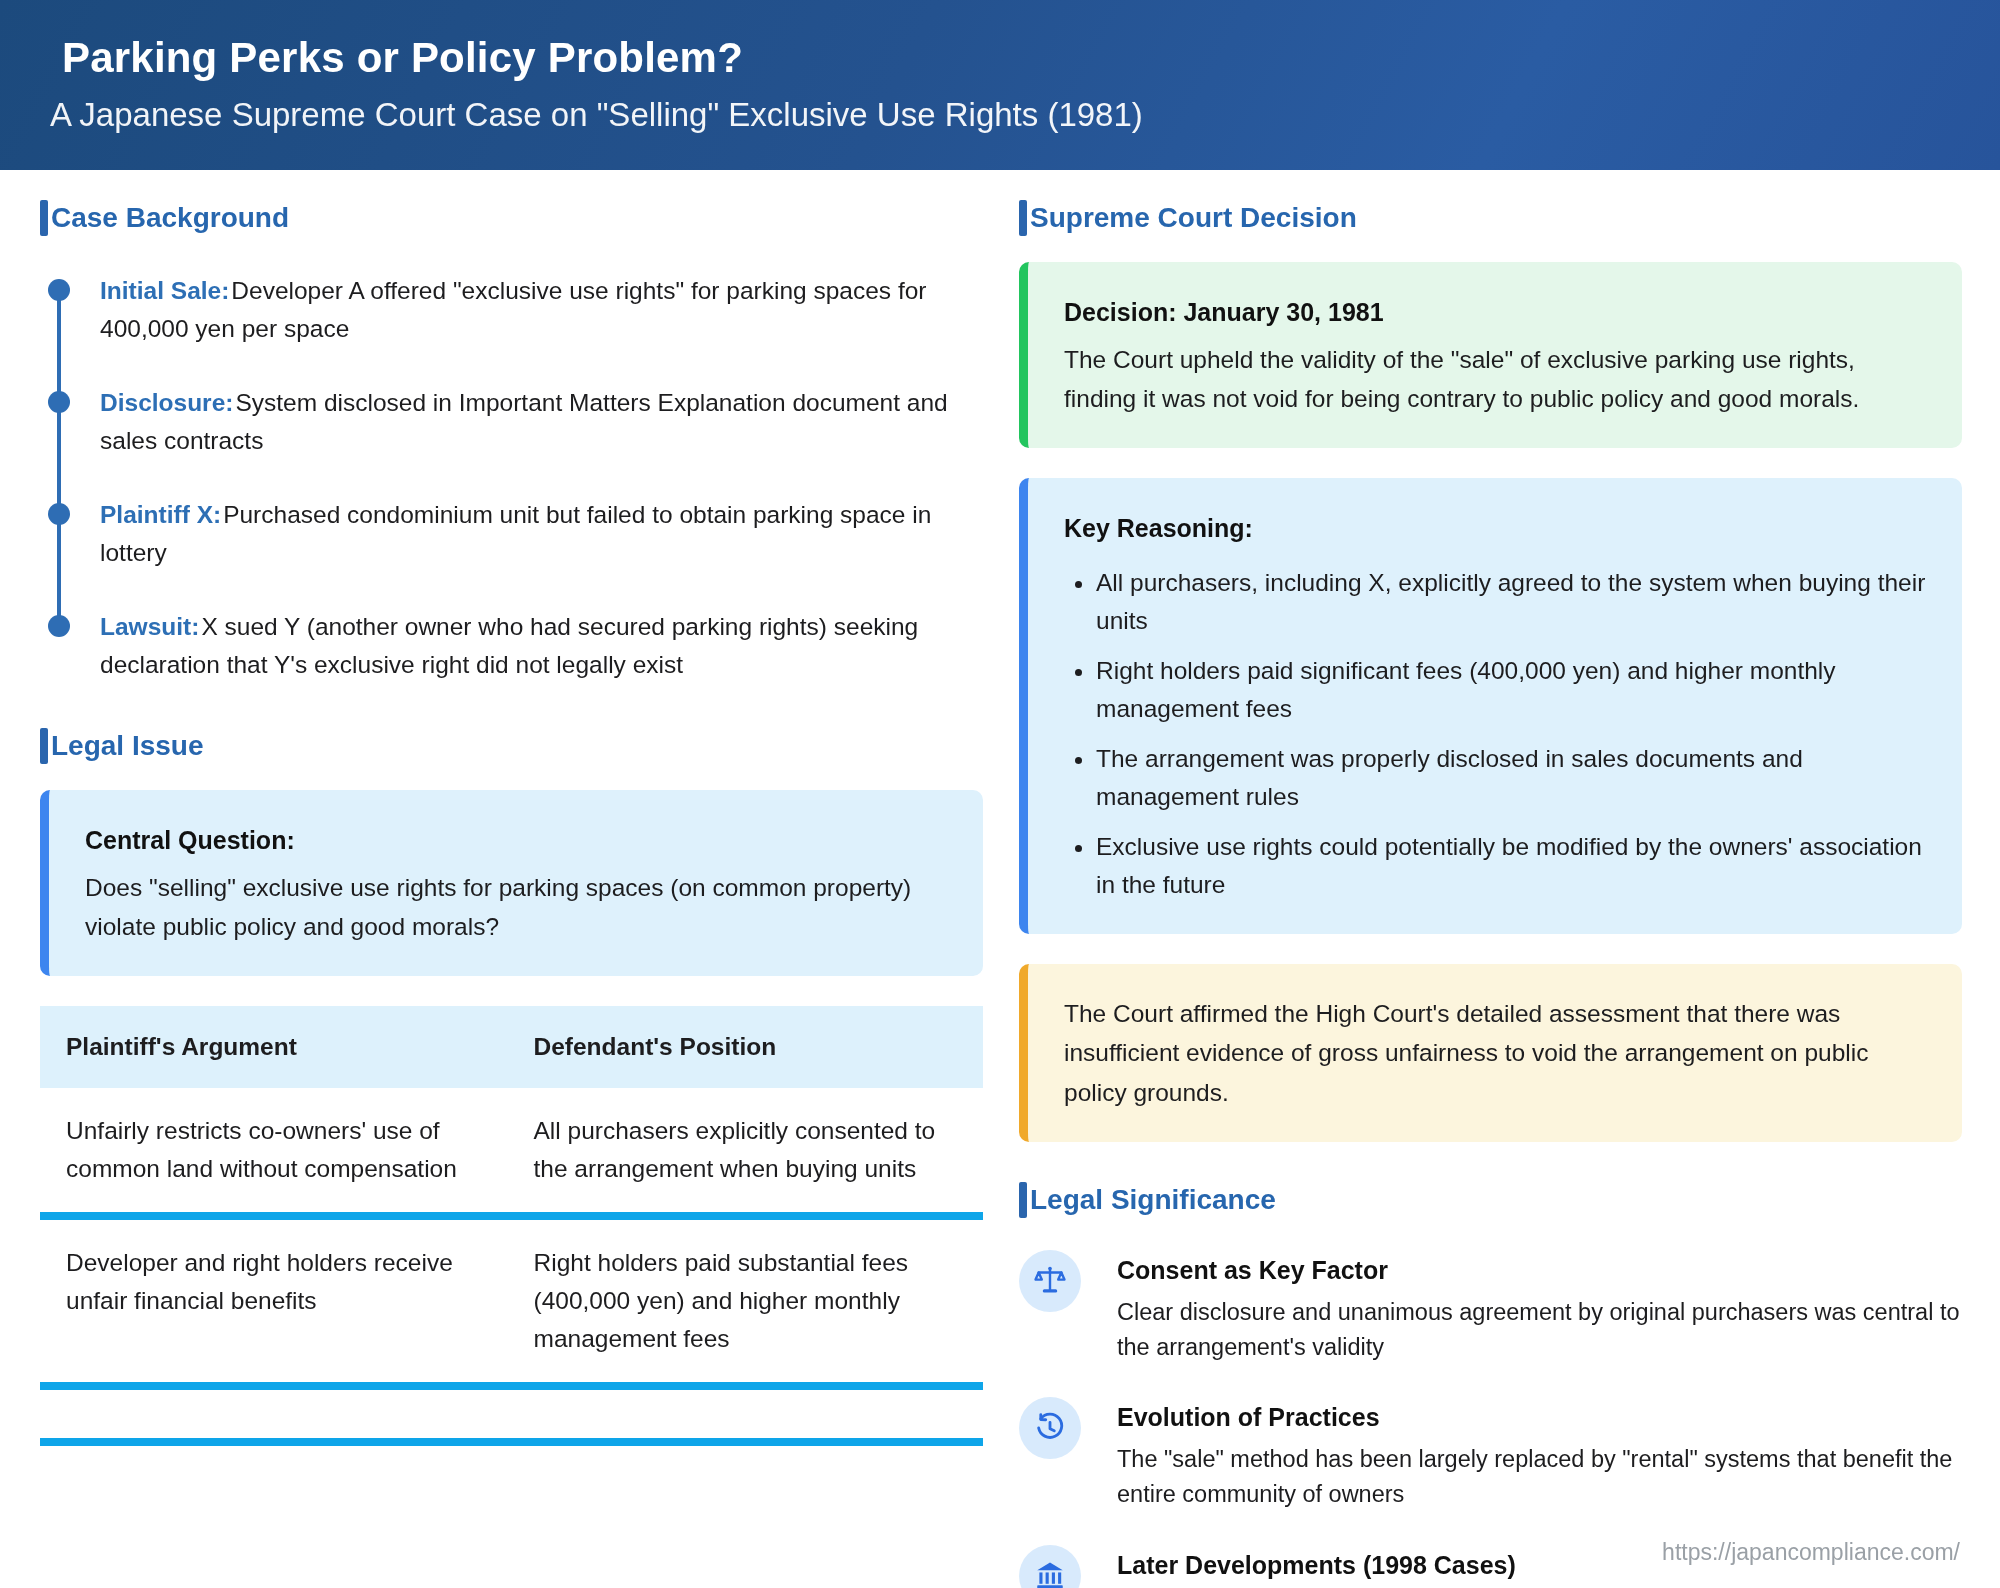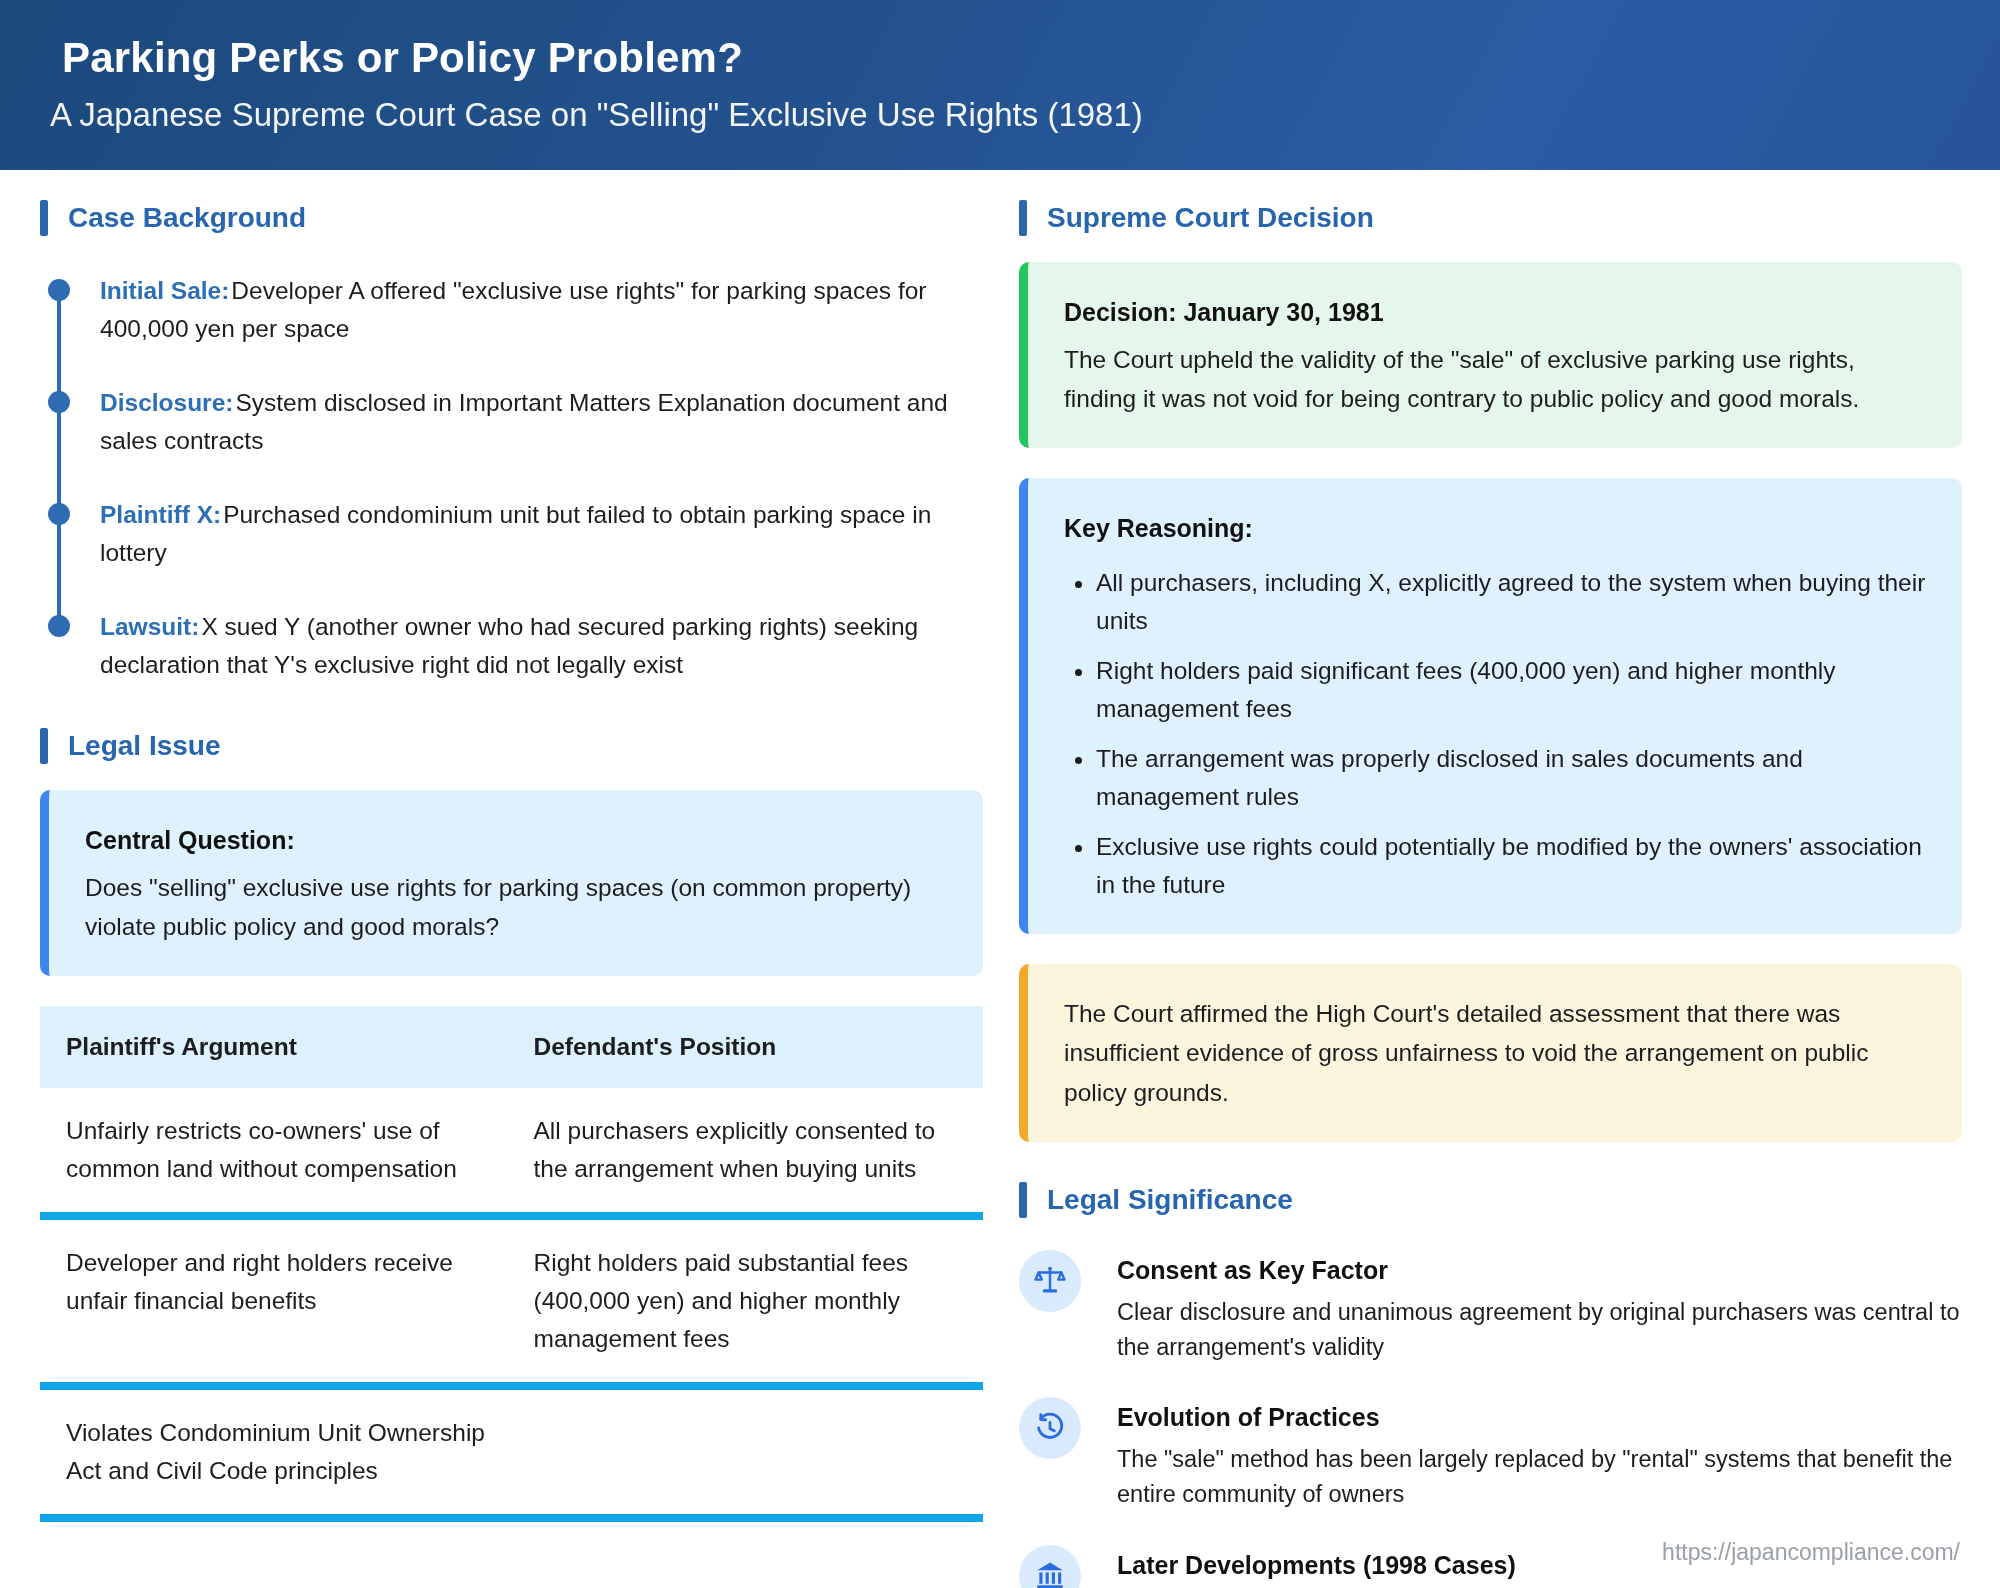--- a/index.html
+++ b/index.html
@@ -41,21 +41,21 @@
     display: flex;
     gap: 36px;
     padding: 30px 38px 0 40px;
   }
   .col { flex: 1; min-width: 0; }
 
   
   .section-heading {
     display: flex;
     align-items: center;
-    gap: 20px;
+    gap: 3px;
     margin: 0;
   }
   .section-heading .bar {
     width: 8px;
     height: 36px;
     background: #2a65ad;
     border-radius: 2px;
     flex-shrink: 0;
   }
   .section-heading h2 {
@@ -244,21 +244,20 @@
         </div>
         <div class="arg-row">
           <div>Unfairly restricts co-owners' use of common land without compensation</div>
           <div>All purchasers explicitly consented to the arrangement when buying units</div>
         </div>
         <div class="arg-row">
           <div>Developer and right holders receive unfair financial benefits</div>
           <div>Right holders paid substantial fees (400,000 yen) and higher monthly management fees</div>
         </div>
         <div class="arg-row">
-          <div>Violates Condominium Unit Ownership Act and Civil Code principles</div>
         </div>
       </div>
     </div>
 
     <div class="col">
 
       <div class="section-heading">
         <div class="bar"></div>
         <h2>Supreme Court Decision</h2>
       </div>

